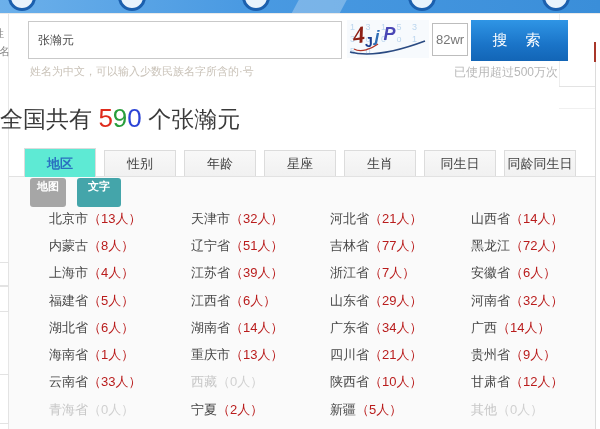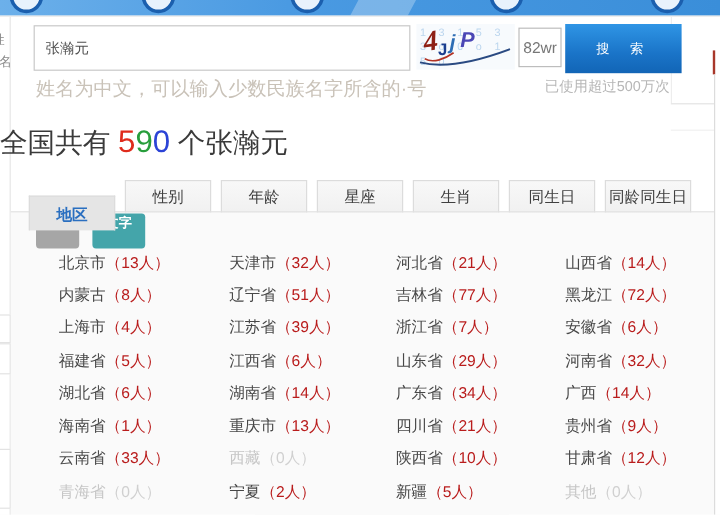--- a/index.html
+++ b/index.html
@@ -20,49 +20,49 @@
   
   .redline{position:absolute;left:594px;top:42px;width:2px;height:20px;background:#a8372a;}
   .grayline{position:absolute;left:595px;top:62px;width:1px;height:367px;background:#dcdcdc;}
   .v559{position:absolute;left:559px;top:14px;width:1px;height:72px;background:#ededed;}
   .h86{position:absolute;left:559px;top:86px;width:36px;height:1px;background:#e3e3e3;}
   .h108{position:absolute;left:559px;top:108px;width:36px;height:1px;background:#f0f0f0;}
   
   .name-input{position:absolute;left:28px;top:21px;width:314px;height:38px;box-sizing:border-box;
         border:1px solid #c9c9c9;font-size:12px;color:#4f4f4f;padding:0 9px;outline:none;
         font-family:"Liberation Sans","DejaVu Sans",sans-serif;}
-  .hint{position:absolute;left:30px;top:64px;font-size:16px;color:#c9c2b8;}
+  .hint{position:absolute;left:30px;top:64px;font-size:11px;color:#c9c2b8;}
   .captcha{position:absolute;left:347px;top:20px;width:82px;height:38px;background:#f7fafd;overflow:hidden;cursor:pointer;}
   .cap-noise{position:absolute;left:3px;top:1px;width:78px;font-size:9px;line-height:12px;
         color:#bcd6ee;letter-spacing:4px;}
   .cap-swoosh{position:absolute;left:0;top:0;}
   .cap-chars{position:absolute;left:6px;top:2px;white-space:nowrap;}
   .cap-chars span{display:inline-block;font-weight:bold;}
   .cc0{font-family:"Liberation Serif","DejaVu Serif",serif;font-style:italic;font-size:24px;transform:rotate(-8deg);}
   .cc1{font-size:14px;transform:translateY(4px);}
   .cc2{font-style:italic;font-size:17px;transform:translateY(-1px);margin-left:2px;}
   .cc3{font-style:italic;font-size:18px;transform:translateY(-3px);margin-left:4px;}
   .code-input{position:absolute;left:432px;top:23px;width:36px;height:33px;box-sizing:border-box;
         border:1px solid #bdbdbd;font-size:13px;color:#777;padding:0 3px;outline:none;
         font-family:"Liberation Sans","DejaVu Sans",sans-serif;}
   .search-btn{position:absolute;left:471px;top:20px;width:97px;height:41px;border:0;cursor:pointer;
         background:linear-gradient(180deg,#2f95e5 0%,#1a74c8 60%,#1265b6 100%);
-        color:#fff;font-size:11px;letter-spacing:7px;padding-left:7px;
+        color:#fff;font-size:15px;letter-spacing:7px;padding-left:7px;
         font-family:"Liberation Sans","DejaVu Sans",sans-serif;}
   .usage{position:absolute;left:430px;top:64px;width:128px;text-align:right;font-size:12px;color:#b7b7b7;}
   
   .title{position:absolute;left:0;top:101px;width:600px;height:34px;line-height:34px;
          text-align:left;font-size:23px;color:#3a3a3a;}
   .title .digits span{font-size:26px;}
   
   .tabs{position:absolute;left:24px;top:148px;display:flex;gap:8px;}
   .tab{width:72px;height:44px;line-height:26px;margin-top:2px;text-align:center;font-size:13px;color:#404040;
        background:linear-gradient(180deg,#f8f8f8,#ececec);border:1px solid #dcdcdc;
        box-sizing:border-box;cursor:pointer;}
-  .tab.active{margin-top:15px;height:29px;line-height:29px;background:#e5e5e5;color:#2a6fc0;
+  .tab.active{margin-top:0;height:29px;line-height:29px;background:#5eead4;color:#2a6fc0;
        font-weight:bold;border-bottom:0;position:relative;z-index:3;}
   .tabline{position:absolute;left:9px;top:176px;width:586px;height:1px;background:#e2e2e2;z-index:1;}
   
   .panel{position:absolute;left:9px;top:177px;width:586px;height:252px;background:#fafafa;}
   .pill{position:absolute;top:1px;height:29px;line-height:17px;border-radius:3px;
         color:#fff;font-size:11px;font-weight:bold;text-align:center;cursor:pointer;}
   .pill-map{left:21px;width:36px;background:#a6a6a6;}
   .pill-text{left:68px;width:44px;background:#44a5aa;}
   
   .regions{position:absolute;left:0;top:28px;width:586px;padding-left:40px;box-sizing:border-box;

